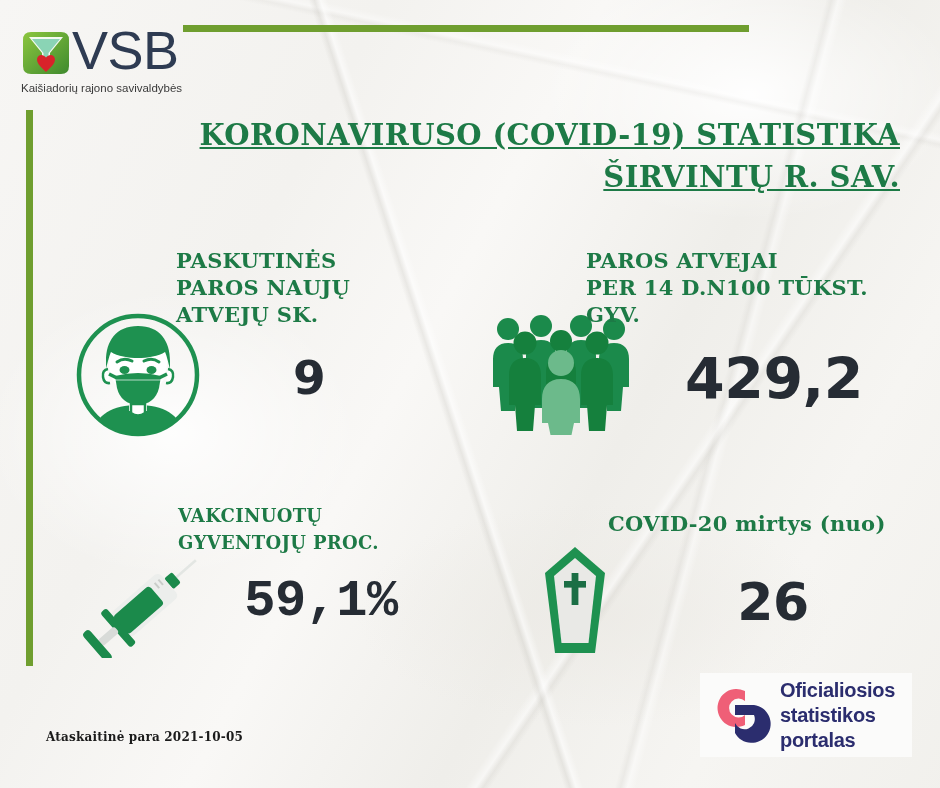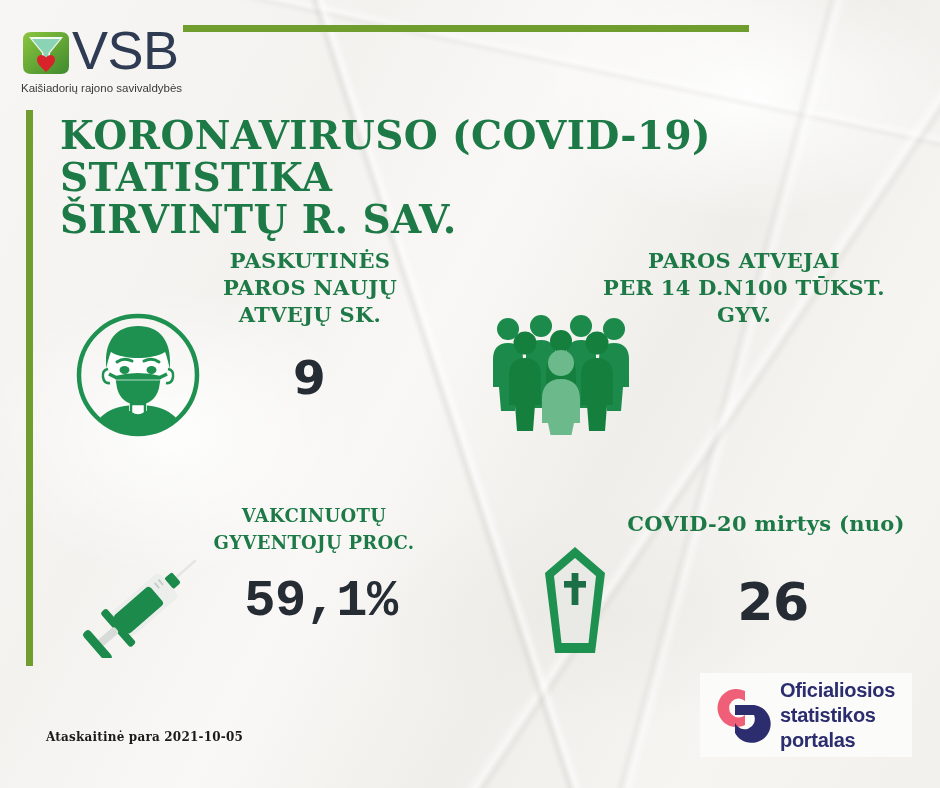--- a/index.html
+++ b/index.html
@@ -92,36 +92,37 @@
     color: #3a3a3a;
     white-space: nowrap;
   }
 
   
   .poster-title {
     position: absolute;
     left: 60px;
     top: 114px;
     width: 840px;
-    text-align: left;
+    text-align: right;
     font-family: "DejaVu Serif", serif;
     font-weight: bold;
-    font-size: 39px;
+    font-size: 29px;
     line-height: 42px;
     color: #1d7a46;
     letter-spacing: 0.4px;
+    text-decoration: underline;
   }
 
   
   .stat-label {
     position: absolute;
     font-family: "DejaVu Serif", serif;
     font-weight: bold;
     color: #1d7a46;
-    text-align: center;
+    text-align: left;
     letter-spacing: 0.3px;
   }
   .stat-value {
     position: absolute;
     font-family: "DejaVu Sans", sans-serif;
     font-weight: bold;
     color: #262c34;
     text-align: center;
     letter-spacing: -0.5px;
   }
@@ -283,20 +284,21 @@
         <circle cx="75" cy="58" r="13"></circle>
         <path d="M75 74 C62 74 56 82 56 94 L56 118 L62 118 L64.5 130 L85.5 130 L88 118 L94 118 L94 94 C94 82 88 74 75 74 Z"></path>
       </g>
     </svg>
   </div>
   <div class="stat-label" id="label-rate">
       <div>PAROS ATVEJAI</div>
       <div>PER 14 D.N100 TŪKST.</div>
       <div>GYV.</div>
     </div>
+  <div class="stat-value" id="value-rate">429,2</div>
 
   <div class="icon-box" id="icon-syringe">
     <svg viewBox="0 0 136 106" width="136" height="106">
       <g transform="rotate(-41 68 53)">
 
         <rect x="108" y="50.6" width="27" height="2.6" fill="#e3e6e3"></rect>
 
         <rect x="99" y="45" width="10" height="14" rx="2" fill="#1b8a4b"></rect>
 
         <rect x="35" y="36" width="64" height="32" rx="5" fill="#eceeec"></rect>

